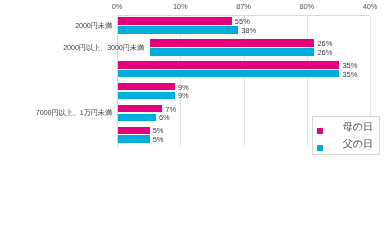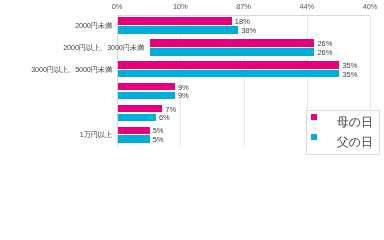--- a/index.html
+++ b/index.html
@@ -125,62 +125,62 @@
     bottom: 5px;
     border: 1px solid #d9d9d9;
     background: #ffffff;
     padding: 3px 6px 3px 4px;
     display: flex;
     flex-direction: column;
     gap: 3px;
   }
   .legend-item {
     display: flex;
-    align-items: flex-start;
+    align-items: flex-end;
     gap: 20px;
-    font-size: 12px;
+    font-size: 10px;
     color: #3f3f3f;
     white-space: nowrap;
   }
   .legend-swatch {
     width: 6px;
     height: 6px;
     flex: 0 0 auto;
   }
   .legend-swatch.mothers { background: #E6007E; }
   .legend-swatch.fathers { background: #00AEDC; }
 </style>
 </head>
 <body>
 
 <div id="chart-root">
 
   <div class="axis-ticks">
       <div class="axis-tick" style="left: 0px;">0%</div>
       <div class="axis-tick" style="left: 63.25px;">10%</div>
       <div class="axis-tick" style="left: 126.5px;">87%</div>
-      <div class="axis-tick" style="left: 189.75px;">44%</div>
+      <div class="axis-tick" style="left: 189.75px;">80%</div>
       <div class="axis-tick" style="left: 253px;">40%</div>
     </div>
 
   <div class="plot">
       <div class="gridline axis-zero" style="left: 0px;"></div>
       <div class="gridline" style="left: 63.25px;"></div>
       <div class="gridline" style="left: 126.5px;"></div>
       <div class="gridline" style="left: 189.75px;"></div>
       <div class="gridline" style="left: 253px;"></div>
     </div>
 
   <div class="rows">
       <div class="cat-row" style="top: 0px; height: 21.8333px;">
         <div class="cat-label" style="height: 21.8333px;">2000円未満</div>
         <div class="bar-group" style="height: 21.8333px;">
           <div class="bar-track first">
             <div class="bar mothers" style="width: 113.85px;"></div>
-            <div class="bar-value" style="left: 113.85px;">18%</div>
+            <div class="bar-value" style="left: 113.85px;">55%</div>
           </div>
           <div class="bar-track second">
             <div class="bar fathers" style="width: 120.175px;"></div>
             <div class="bar-value" style="left: 120.175px;">38%</div>
           </div>
         </div>
       </div>
       <div class="cat-row" style="top: 21.8333px; height: 21.8333px; margin-left: 32px;">
         <div class="cat-label" style="height: 21.8333px;">2000円以上、3000円未満</div>
         <div class="bar-group" style="height: 21.8333px;">
@@ -188,21 +188,20 @@
             <div class="bar mothers" style="width: 164.45px;"></div>
             <div class="bar-value" style="left: 164.45px;">26%</div>
           </div>
           <div class="bar-track second">
             <div class="bar fathers" style="width: 164.45px;"></div>
             <div class="bar-value" style="left: 164.45px;">26%</div>
           </div>
         </div>
       </div>
       <div class="cat-row" style="top: 43.6667px; height: 21.8333px;">
-        <div class="cat-label" style="height: 21.8333px;">3000円以上、5000円未満</div>
         <div class="bar-group" style="height: 21.8333px;">
           <div class="bar-track first">
             <div class="bar mothers" style="width: 221.375px;"></div>
             <div class="bar-value" style="left: 221.375px;">35%</div>
           </div>
           <div class="bar-track second">
             <div class="bar fathers" style="width: 221.375px;"></div>
             <div class="bar-value" style="left: 221.375px;">35%</div>
           </div>
         </div>
@@ -213,33 +212,33 @@
             <div class="bar mothers" style="width: 56.925px;"></div>
             <div class="bar-value" style="left: 56.925px;">9%</div>
           </div>
           <div class="bar-track second">
             <div class="bar fathers" style="width: 56.925px;"></div>
             <div class="bar-value" style="left: 56.925px;">9%</div>
           </div>
         </div>
       </div>
       <div class="cat-row" style="top: 87.3333px; height: 21.8333px;">
+        <div class="cat-label" style="height: 21.8333px;">7000円以上、1万円未満</div>
         <div class="bar-group" style="height: 21.8333px;">
           <div class="bar-track first">
             <div class="bar mothers" style="width: 44.275px;"></div>
             <div class="bar-value" style="left: 44.275px;">7%</div>
           </div>
           <div class="bar-track second">
             <div class="bar fathers" style="width: 37.95px;"></div>
             <div class="bar-value" style="left: 37.95px;">6%</div>
           </div>
         </div>
       </div>
       <div class="cat-row" style="top: 109.167px; height: 21.8333px;">
-        <div class="cat-label" style="height: 21.8333px;">1万円以上</div>
         <div class="bar-group" style="height: 21.8333px;">
           <div class="bar-track first">
             <div class="bar mothers" style="width: 31.625px;"></div>
             <div class="bar-value" style="left: 31.625px;">5%</div>
           </div>
           <div class="bar-track second">
             <div class="bar fathers" style="width: 31.625px;"></div>
             <div class="bar-value" style="left: 31.625px;">5%</div>
           </div>
         </div>

